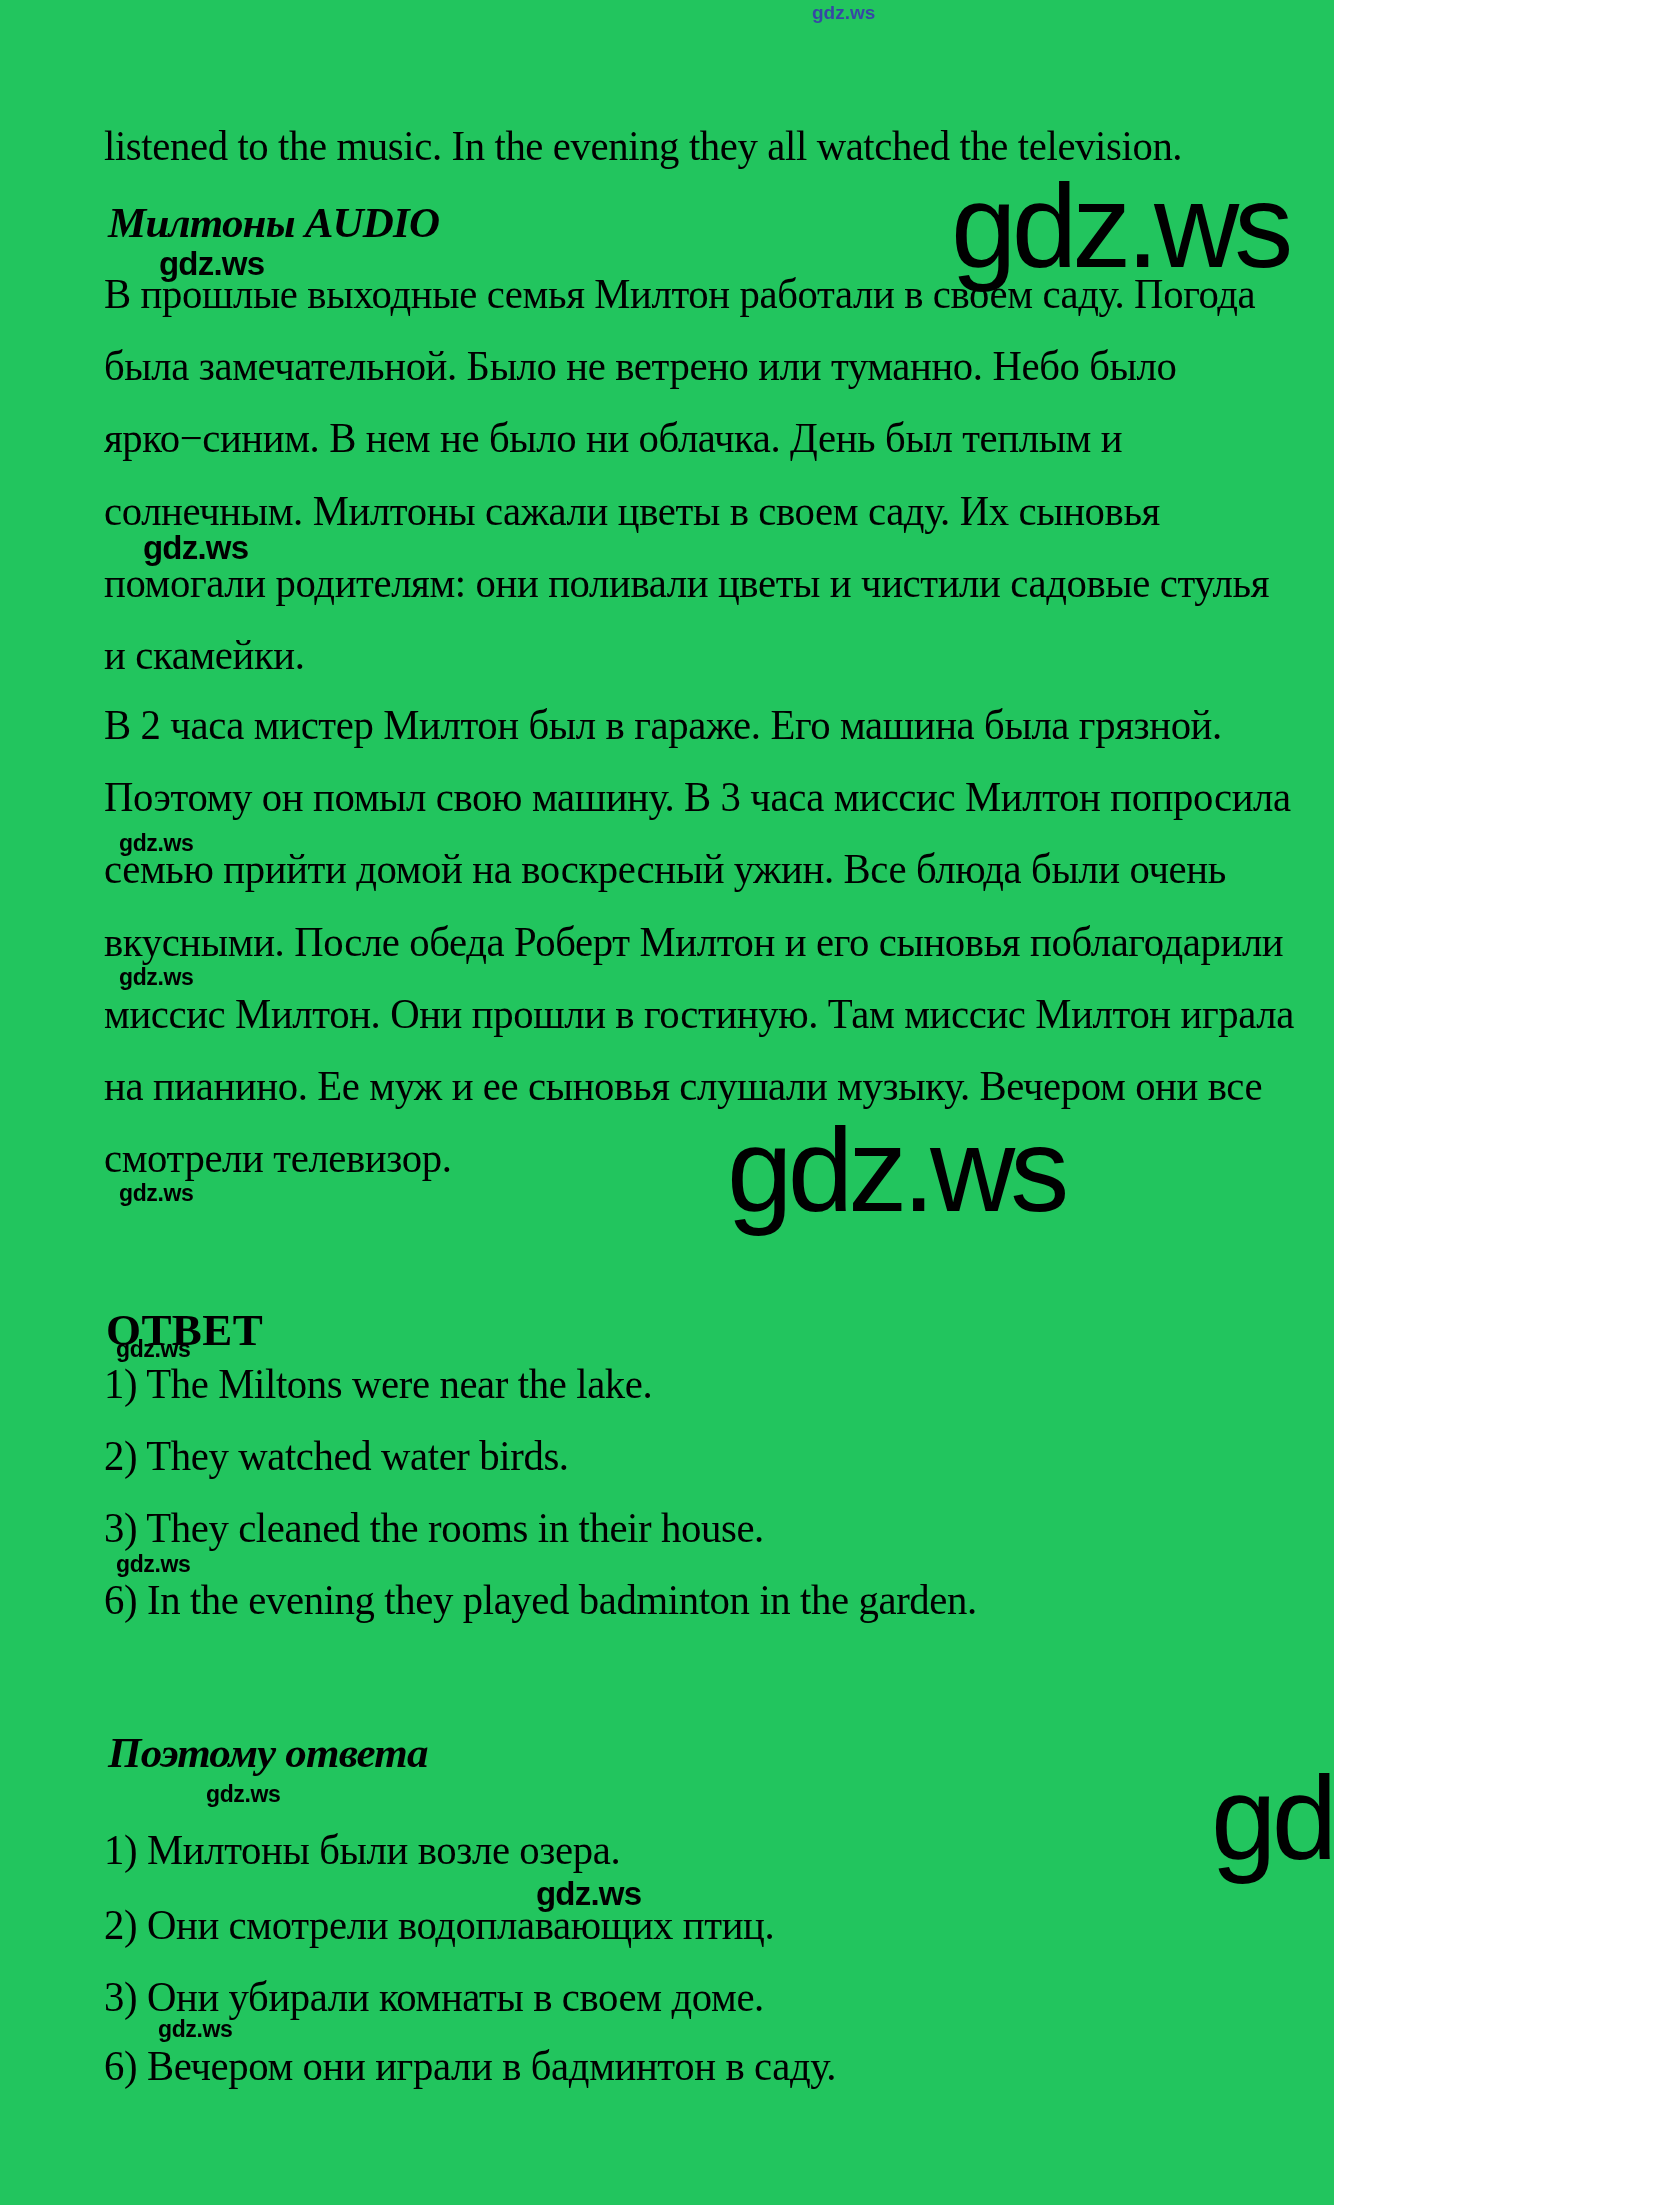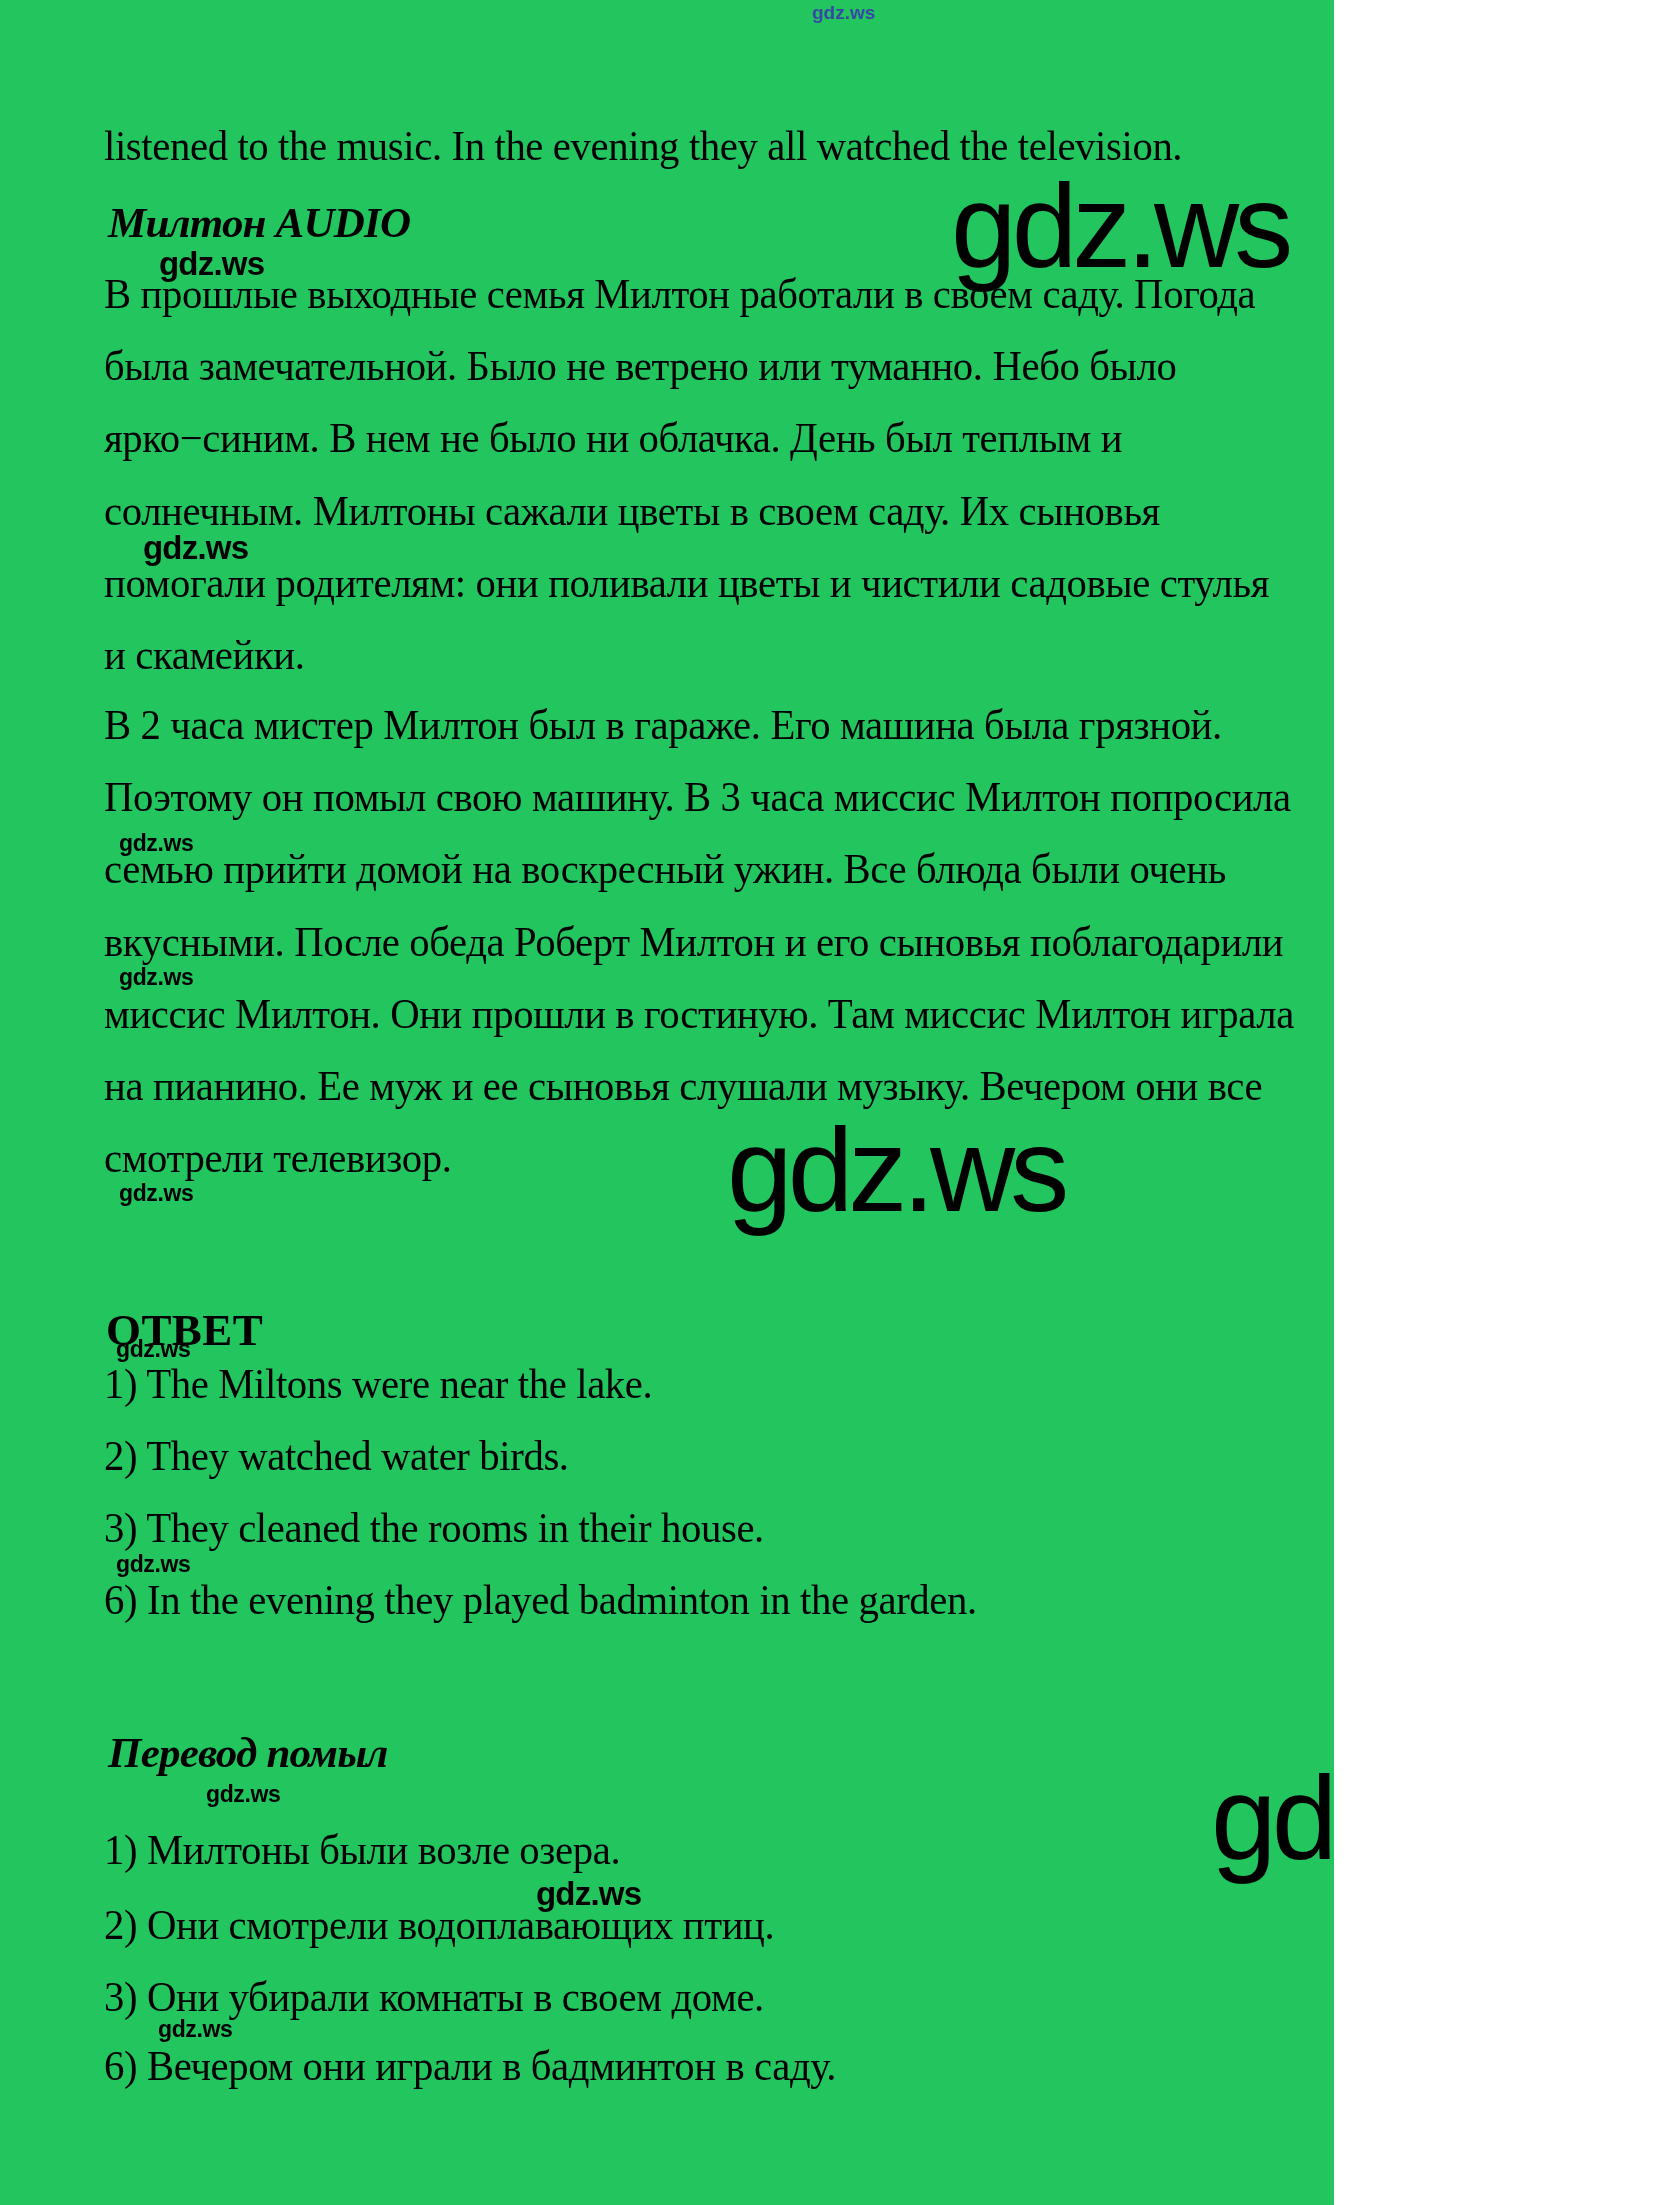--- a/index.html
+++ b/index.html
@@ -56,21 +56,21 @@
 </style>
 </head>
 <body>
 
 <div class="page">
 
   <div class="t wm wm-blue" style="left:812px;top:3.3px;">gdz.ws</div>
 
   <div class="t body-line" style="left:104px;top:123px;">listened to the music. In the evening they all watched the television.</div>
 
-  <div class="t h-bi" style="left:108px;top:199px;">Милтон AUDIO</div>
+  <div class="t h-bi" style="left:108px;top:199px;">Милтоны AUDIO</div>
 
   <div class="t wm wm-md" style="left:159px;top:246px;">gdz.ws</div>
 
   <div class="t wm wm-big" style="left:951px;top:162px;">gdz.ws</div>
 
   <div class="t body-line" style="left:104px;top:271px;">В прошлые выходные семья Милтон работали в своем саду. Погода</div>
   <div class="t body-line" style="left:104px;top:343px;">была замечательной. Было не ветрено или туманно. Небо было</div>
   <div class="t body-line" style="left:104px;top:415px;">ярко−синим. В нем не было ни облачка. День был теплым и</div>
   <div class="t body-line" style="left:104px;top:488px;">солнечным. Милтоны сажали цветы в своем саду. Их сыновья</div>
   <div class="t wm wm-md" style="left:143px;top:530px;">gdz.ws</div>
@@ -93,21 +93,21 @@
 
   <div class="t h-b" style="left:106px;top:1283px;">ОТВЕТ</div>
   <div class="t wm wm-sm" style="left:116px;top:1337px;">gdz.ws</div>
 
   <div class="t body-line" style="left:104px;top:1361px;">1) The Miltons were near the lake.</div>
   <div class="t body-line" style="left:104px;top:1433px;">2) They watched water birds.</div>
   <div class="t body-line" style="left:104px;top:1505px;">3) They cleaned the rooms in their house.</div>
   <div class="t wm wm-sm" style="left:116px;top:1552px;">gdz.ws</div>
   <div class="t body-line" style="left:104px;top:1577px;">6) In the evening they played badminton in the garden.</div>
 
-  <div class="t h-bi" style="left:108px;top:1729px;">Перевод помыл</div>
+  <div class="t h-bi" style="left:108px;top:1729px;">Поэтому ответа</div>
   <div class="t wm wm-sm" style="left:206px;top:1782px;">gdz.ws</div>
 
   <div class="t wm wm-big" style="left:1211px;top:1754px;">gdz.ws</div>
 
   <div class="t body-line" style="left:104px;top:1827px;">1) Милтоны были возле озера.</div>
   <div class="t wm wm-md" style="left:536px;top:1876px;">gdz.ws</div>
   <div class="t body-line" style="left:104px;top:1902px;">2) Они смотрели водоплавающих птиц.</div>
   <div class="t body-line" style="left:104px;top:1974px;">3) Они убирали комнаты в своем доме.</div>
   <div class="t wm wm-sm" style="left:158px;top:2017px;">gdz.ws</div>
   <div class="t body-line" style="left:104px;top:2043px;">6) Вечером они играли в бадминтон в саду.</div>

